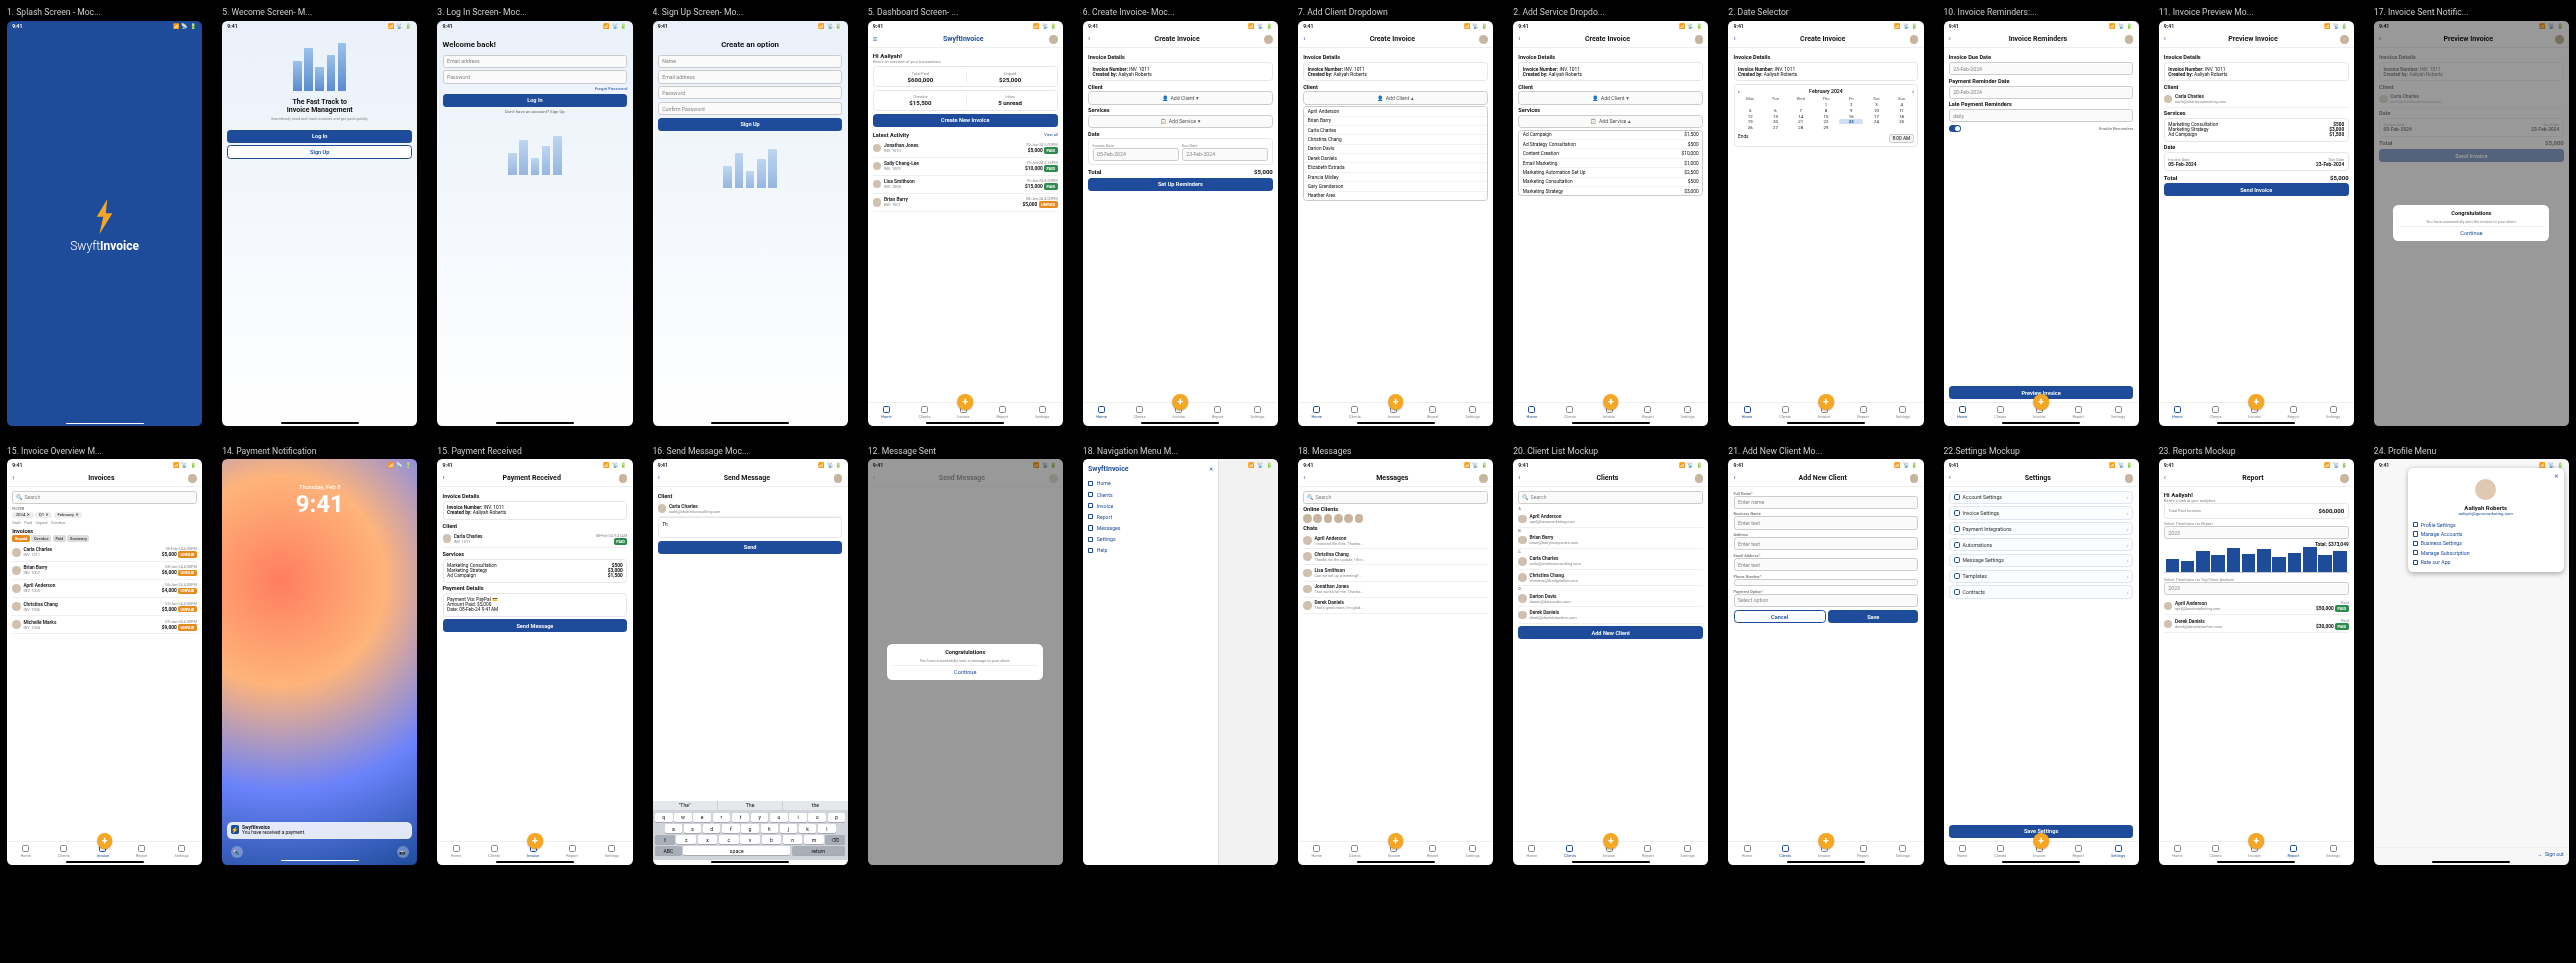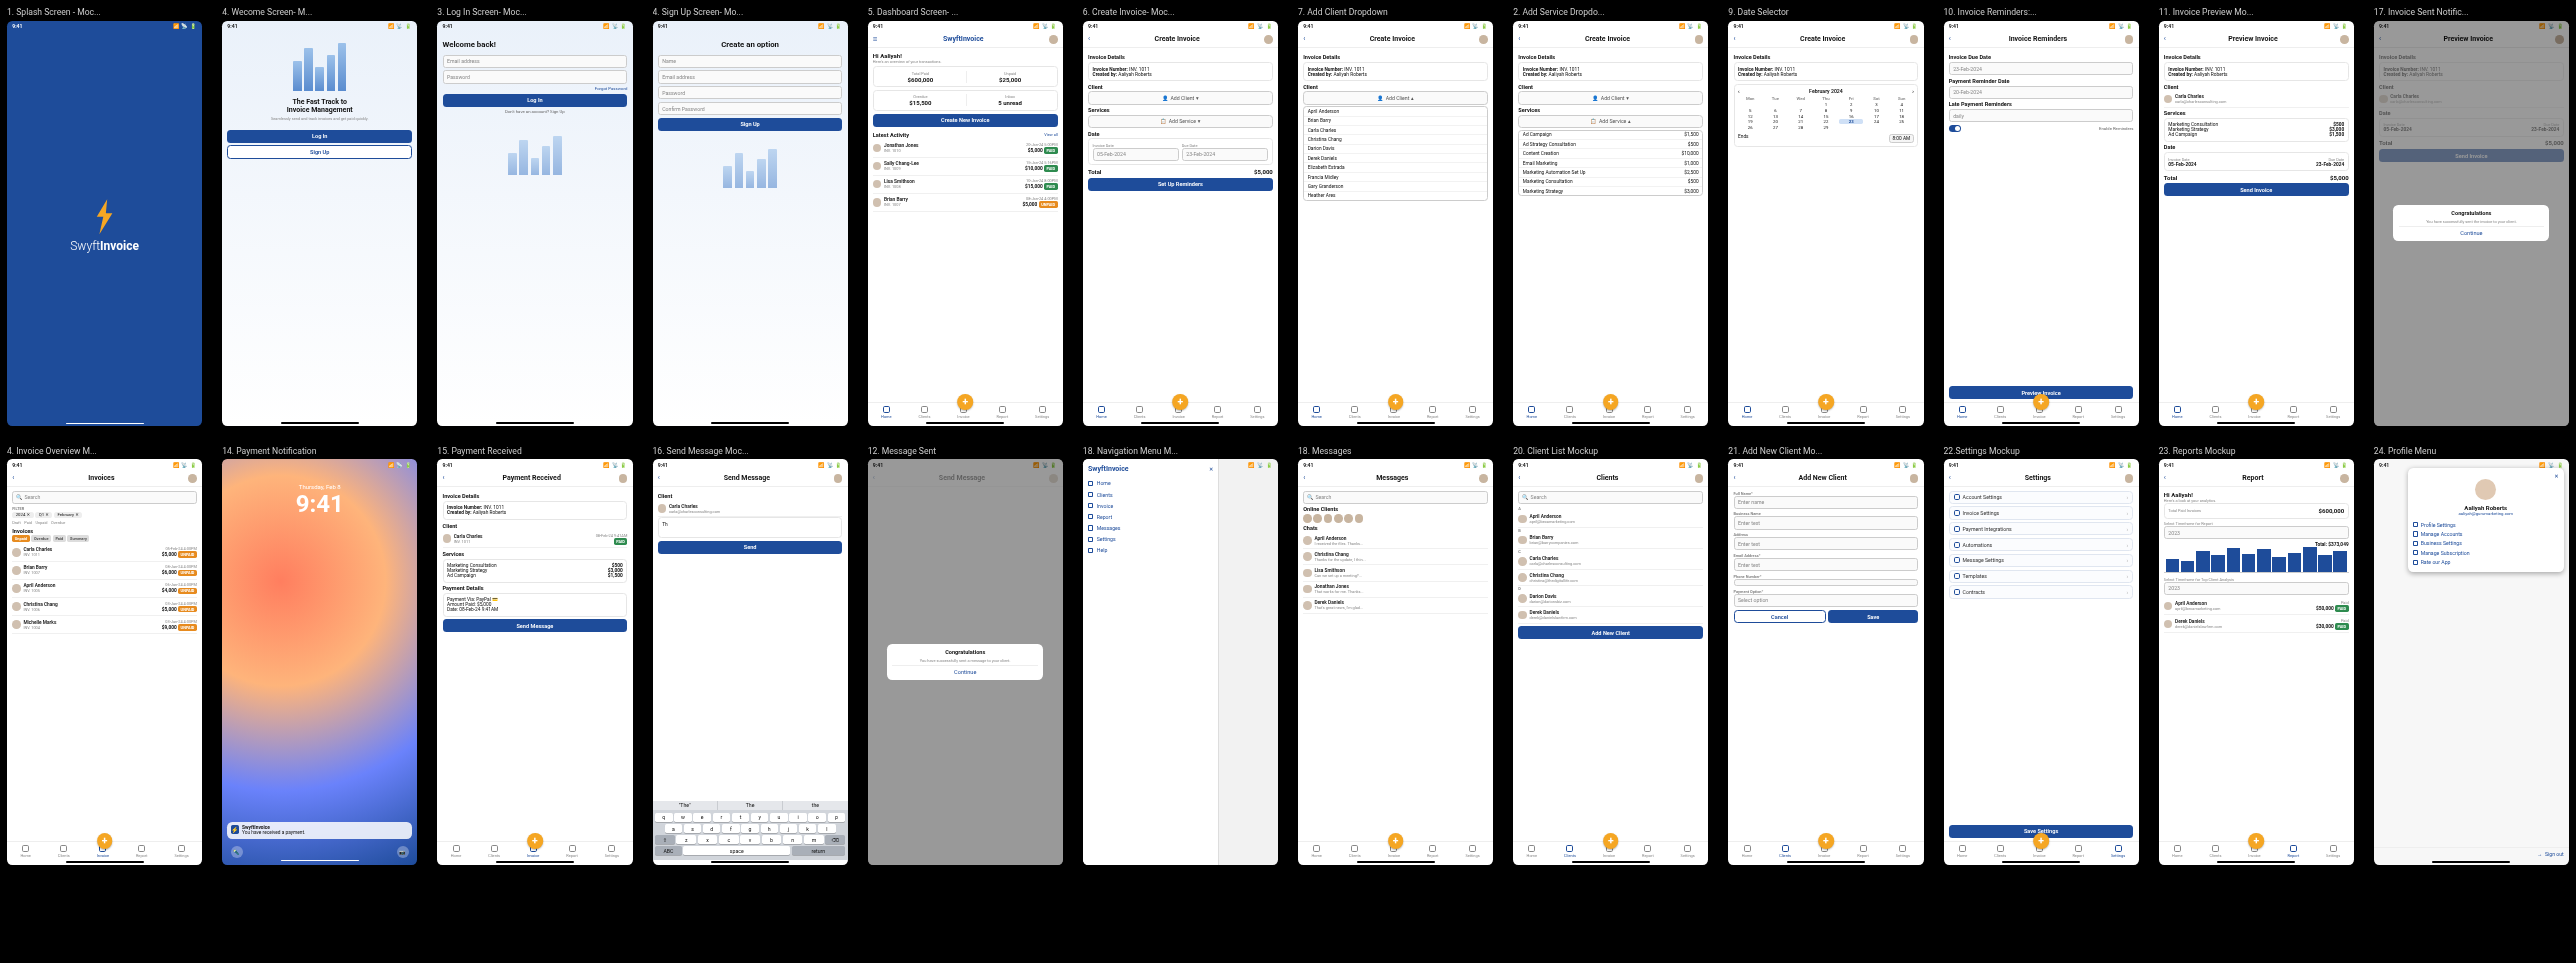--- a/index.html
+++ b/index.html
@@ -113,21 +113,21 @@
         </div>
       <div class="center-vh">
         <div class="bolt"></div>
         <div class="brand"><span>Swyft</span><b>Invoice</b></div>
       </div>
       <div class="home-ind white"></div>
     </div>
   </div>
 
   <div class="cell">
-    <div class="cell-label">4. Wecome Screen- M...</div>
+    <div class="cell-label">5. Wecome Screen- M...</div>
     <div class="phone chartbg">
       <div class="statusbar">
           <span>9:41</span>
           <span class="right">📶 📡 🔋</span>
         </div>
       <div class="content" style="margin-top:3.5px">
         <div class="bars3d">
             <div style="height:30px"></div>
             <div style="height:43px"></div>
             <div style="height:24px"></div>
@@ -512,21 +512,21 @@
           <div class="tab">
             <div class="icon"></div>
             <span>Settings</span>
           </div>
         </div>
       <div class="home-ind"></div>
     </div>
   </div>
 
   <div class="cell">
-    <div class="cell-label">9. Date Selector</div>
+    <div class="cell-label">2. Date Selector</div>
     <div class="phone">
       <div class="statusbar">
           <span>9:41</span>
           <span class="right">📶 📡 🔋</span>
         </div>
       <div class="navbar">
           <span class="back">‹</span>
           <span class="title">Create Invoice</span>
           <span class="avatar-sm"></span>
         </div>
@@ -793,21 +793,21 @@
         <div class="modal-box">
           <div style="font-weight:700;font-size:5.6px">Congratulations</div>
           <div class="tiny" style="margin:2.6px 0">You have successfully sent the invoice to your client.</div>
           <div style="color:#1E4C9A;font-size:5.6px;border-top:0.9px solid #eee;padding-top:2.6px">Continue</div>
         </div>
       </div>
     </div>
   </div>
 
   <div class="cell">
-    <div class="cell-label">4. Invoice Overview M...</div>
+    <div class="cell-label">15. Invoice Overview M...</div>
     <div class="phone">
       <div class="statusbar">
           <span>9:41</span>
           <span class="right">📶 📡 🔋</span>
         </div>
       <div class="navbar">
           <span class="back">‹</span>
           <span class="title">Invoices</span>
           <span class="avatar-sm"></span>
         </div>

